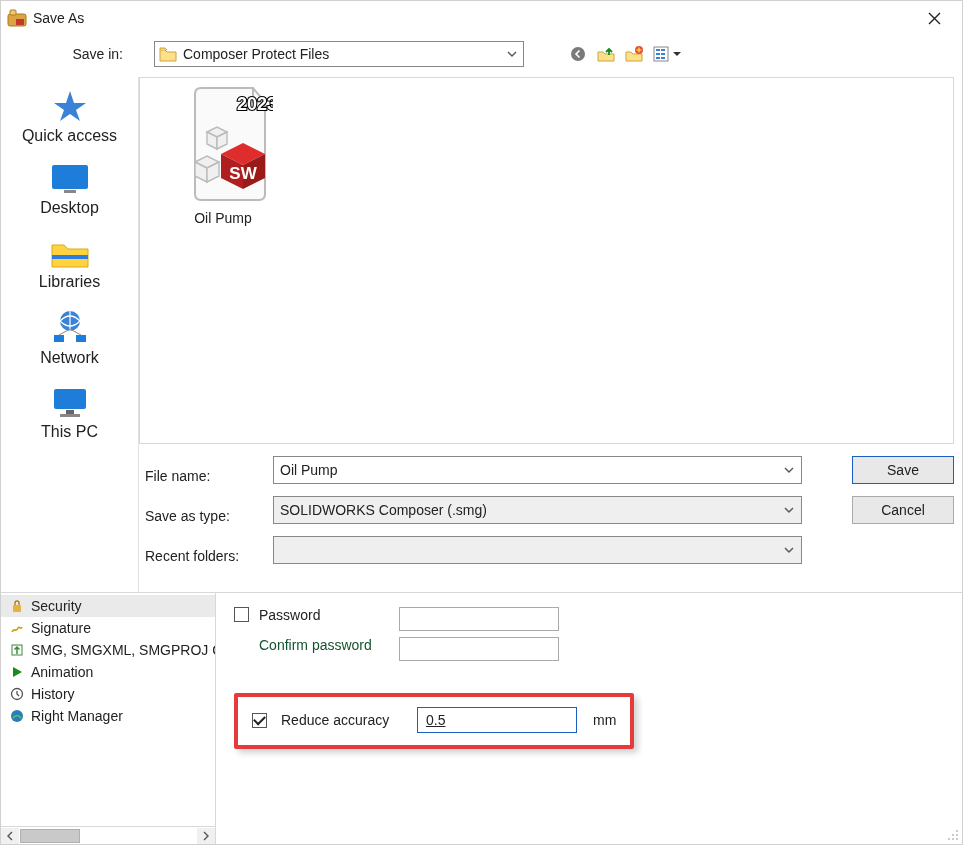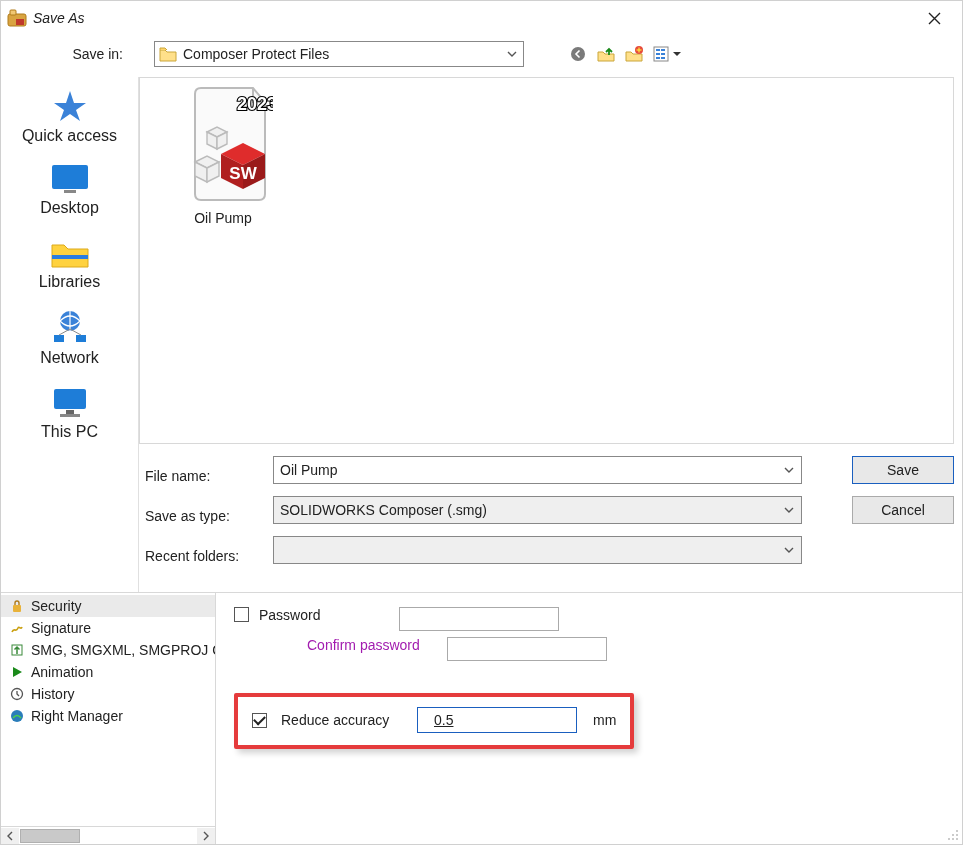--- a/index.html
+++ b/index.html
@@ -1,20 +1,20 @@
 <!DOCTYPE html>
 <html><head>
 <meta charset="utf-8">
 <style>
   * { box-sizing: border-box; }
   html, body { margin:0; padding:0; font-family: "Segoe UI", Tahoma, sans-serif; font-size:14px; color:#222; background:#fff; }
   .window { width:963px; height:845px; margin:0 auto; background:#fff; border:1px solid #d0d0d0; position:relative; display:flex; flex-direction:column; }
 
   
-  .titlebar { height:34px; display:flex; align-items:center; padding:0 6px;font-style:italic; }
+  .titlebar { height:34px; display:flex; align-items:center; padding:0 6px; }
   .titlebar .app-icon { width:20px; height:20px; margin-right:6px; }
   .titlebar .title { font-size:14px; }
   .titlebar .spacer { flex:1; }
   .titlebar .close { width:44px; height:32px; display:flex; align-items:center; justify-content:center; cursor:pointer; }
   .titlebar .close svg { width:13px; height:13px; }
 
   
   .savein-row { display:flex; align-items:center; padding:6px 8px 10px 8px; gap:25px; }
   .savein-row .label { width:120px; text-align:right; padding-right:6px; }
   .savein-combo { flex:0 0 370px; height:26px; border:1px solid #888; background:#fff; display:flex; align-items:center; padding:0 2px 0 4px; }
@@ -58,23 +58,23 @@
   .opt-scroll .arrow { width:18px; height:16px; display:flex; align-items:center; justify-content:center; background:#f0f0f0; cursor:pointer; }
   .opt-scroll .thumb { width:60px; height:14px; background:#c9c9c9; border:1px solid #b0b0b0; margin-left:1px; cursor:pointer; }
   .opt-scroll .track { flex:1; }
   .opt-scroll .arrowR { margin-left:auto; }
 
   .opt-panel { flex:1; padding:14px 18px 10px 18px; position:relative; }
   .check-row { display:flex; align-items:flex-start; gap:10px; margin-bottom:6px; }
   .chk { width:15px; height:15px; border:1px solid #555; background:#fff; display:flex; align-items:center; justify-content:center; cursor:pointer; flex:none; }
   .chk.checked::after { content:""; width:9px; height:5px; border-left:2px solid #222; border-bottom:2px solid #222; transform:rotate(-45deg) translate(1px,-1px); }
   .pw-input { width:160px; height:24px; border:1px solid #aaa; background:#fff; padding:0 6px; }
-  .pw-label-dis { color:#a21caf;margin-left:48px; }
+  .pw-label-dis { color:#14532d; }
   .highlight-box { border:4px solid #e53b3c; padding:10px 14px 12px 14px; display:inline-flex; align-items:center; gap:14px; box-shadow:4px 4px 6px rgba(0,0,0,0.18); border-radius:2px; margin-top:26px; }
-  .accuracy-input { width:160px; height:26px; border:1px solid #1a5fbf; padding:0 16px; display:flex; align-items:center; background:#fff;text-decoration:underline; }
+  .accuracy-input { width:160px; height:26px; border:1px solid #1a5fbf; padding:0 8px; display:flex; align-items:center; background:#fff;text-decoration:underline; }
   .unit { margin-left:2px; }
 
   
   .grip { position:absolute; right:2px; bottom:2px; width:14px; height:14px; opacity:.5; }
 
   svg { display:block; }
 </style>
 </head>
 <body>
 

